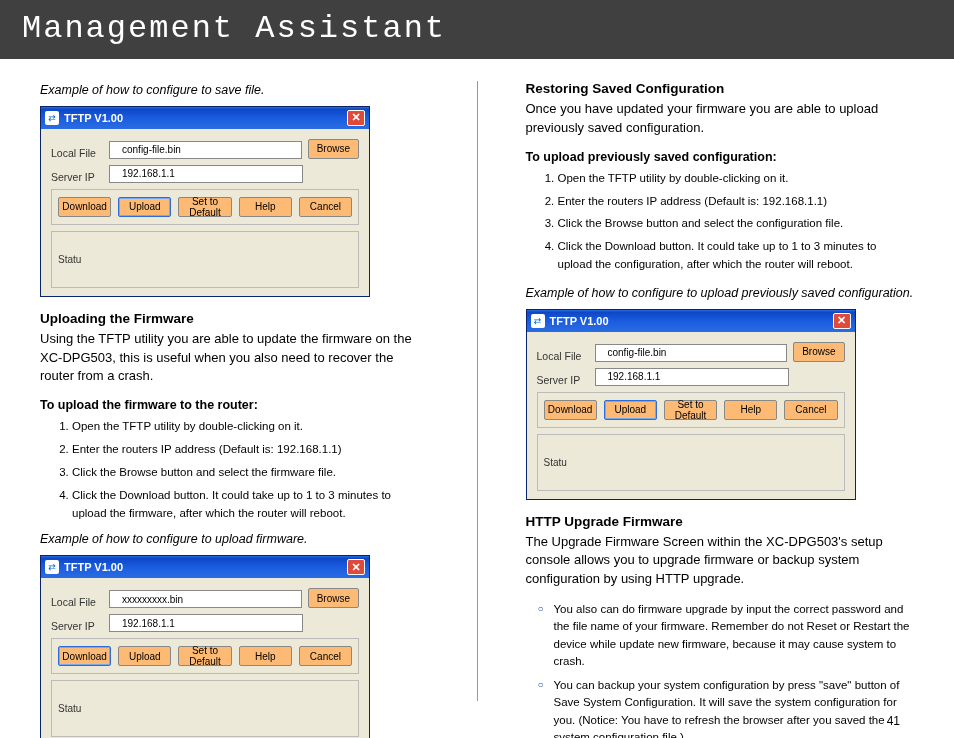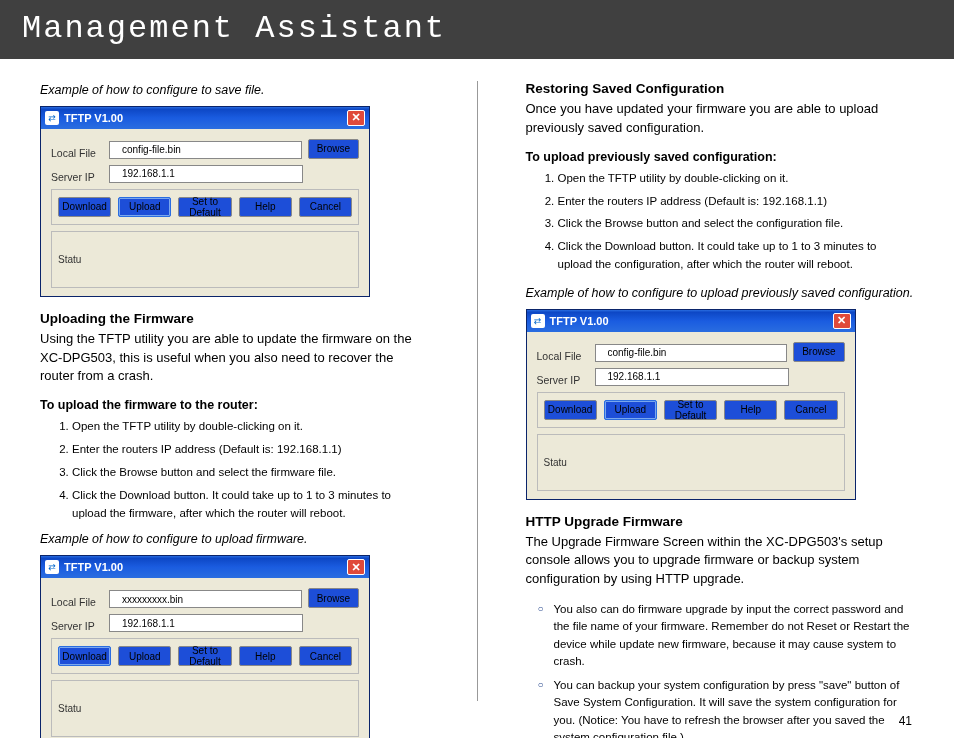--- a/index.html
+++ b/index.html
@@ -111,36 +111,36 @@
     font-size:11px;font-weight:bold;border-radius:2px;
   }
   .win-body { padding: 10px 10px 8px 10px; }
   .form-row { display:flex; align-items:flex-end; margin-bottom:6px; gap:6px; }
   .form-row label { width:52px; font-size:10.5px; color:#333; }
   .form-row input[type=text] {
     flex:1; height:18px; border:1px solid #888; font-size:10px; padding:0 12px;
     background:#fff;
   }
   .xp-btn {
-    height:20px; border:1px solid #888; background:#1d4ed8;
+    height:20px; border:1px solid #888; background:#fdba74;
     font-size:10px; padding: 0 8px; display:inline-flex; align-items:center;
     border-radius:2px;
   }
   .btn-row {
     border:1px solid #bbb; padding:7px 6px; margin-top:6px;
     display:flex; gap:7px; justify-content:space-between;
   }
   .btn-row .xp-btn { flex:1; justify-content:center; min-width:0; }
   .btn-row .xp-btn.sel { border:1px solid #2a6de0; box-shadow:0 0 0 1px #7aa7ee inset; }
   .status-row {
     border:1px solid #bbb; padding:22px 6px; margin-top:6px;
     font-size:10px; color:#333; min-height:18px;
   }
   .page-num {
-    position:absolute; bottom:10px; right:42px; font-size:12px;
+    position:absolute; bottom:10px; right:54px; font-size:12px;
   }
 </style>
 </head>
 <body>
 
 <div class="header">
   <span>Management Assistant</span>
 </div>
 
 <div class="content">

